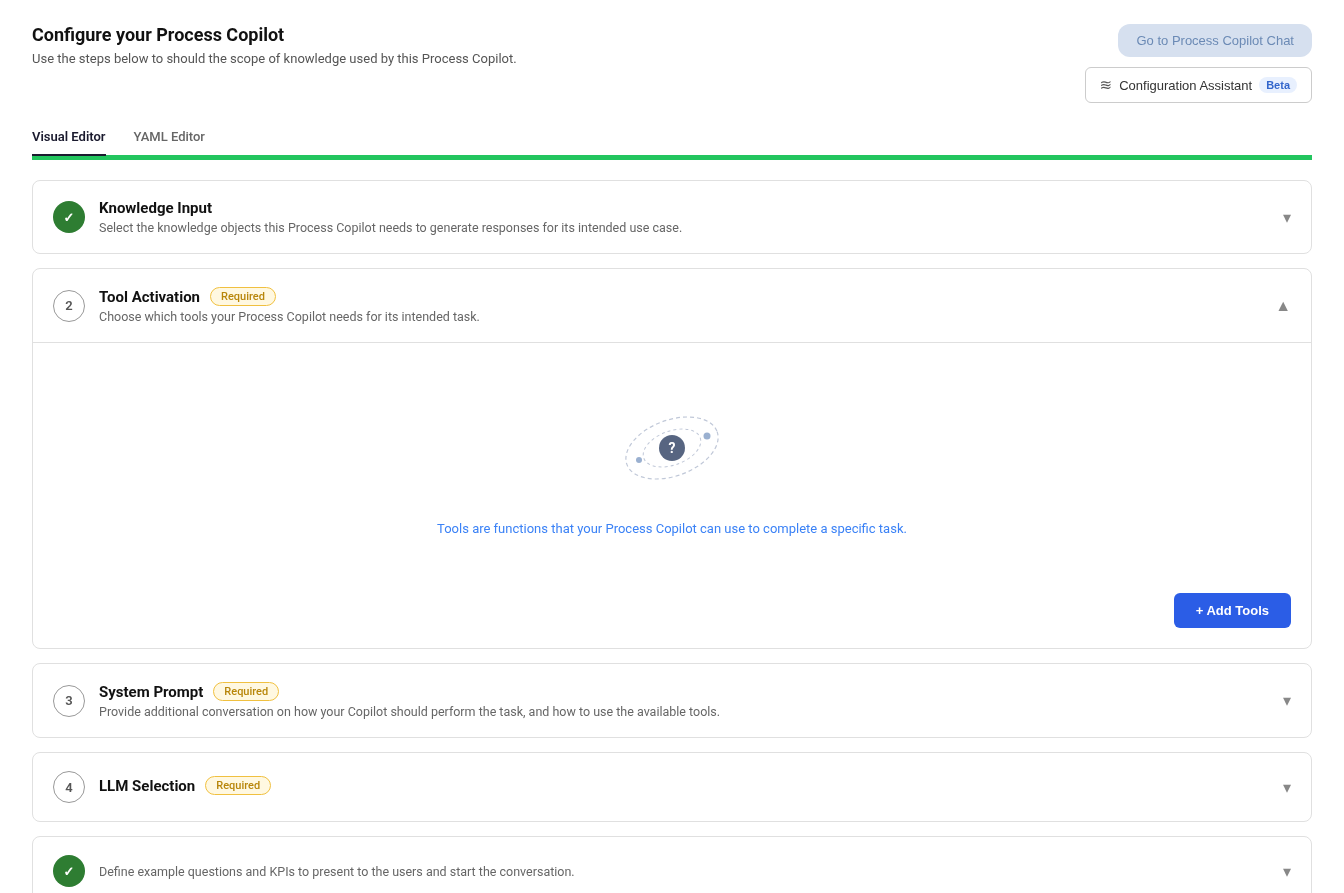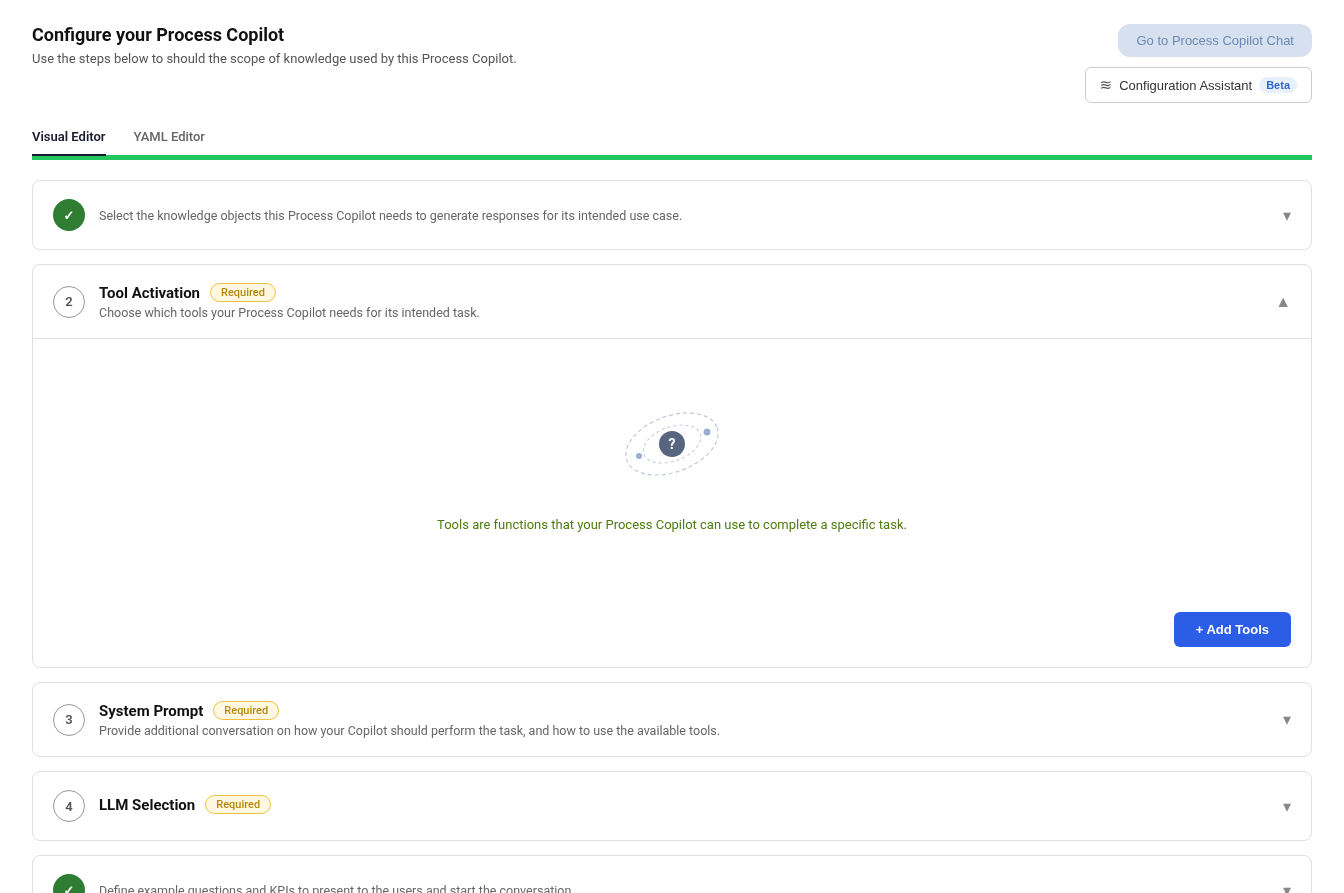--- a/index.html
+++ b/index.html
@@ -209,22 +209,22 @@
     }
 
     .orbit-icon {
       width: 110px;
       height: 110px;
       margin-bottom: 18px;
     }
 
     .empty-state-text {
       font-size: 13px;
-      color: #4d7c0f;
-      margin-bottom: 40px;
+      color: #3b82f6;
+      margin-bottom: 17px;
       text-align: center;
     }
 
     .add-tools-btn {
       background: #2b5de6;
       color: white;
       border: none;
       border-radius: 6px;
       padding: 10px 22px;
       font-size: 13px;
@@ -266,20 +266,23 @@
 
   <div class="tabs">
     <div class="tab active">Visual Editor</div>
     <div class="tab">YAML Editor</div>
   </div>
 
   <div class="section-card">
     <div class="section-header">
       <div class="step-icon check">✓</div>
       <div class="section-title-group">
+        <div class="section-title">
+          <span>Knowledge Input</span>
+        </div>
         <div class="section-desc">Select the knowledge objects this Process Copilot needs to generate responses for its intended use case.</div>
       </div>
       <span class="chevron">▾</span>
     </div>
   </div>
 
   <div class="section-card">
     <div class="section-header expanded">
       <div class="step-icon number">2</div>
       <div class="section-title-group">

